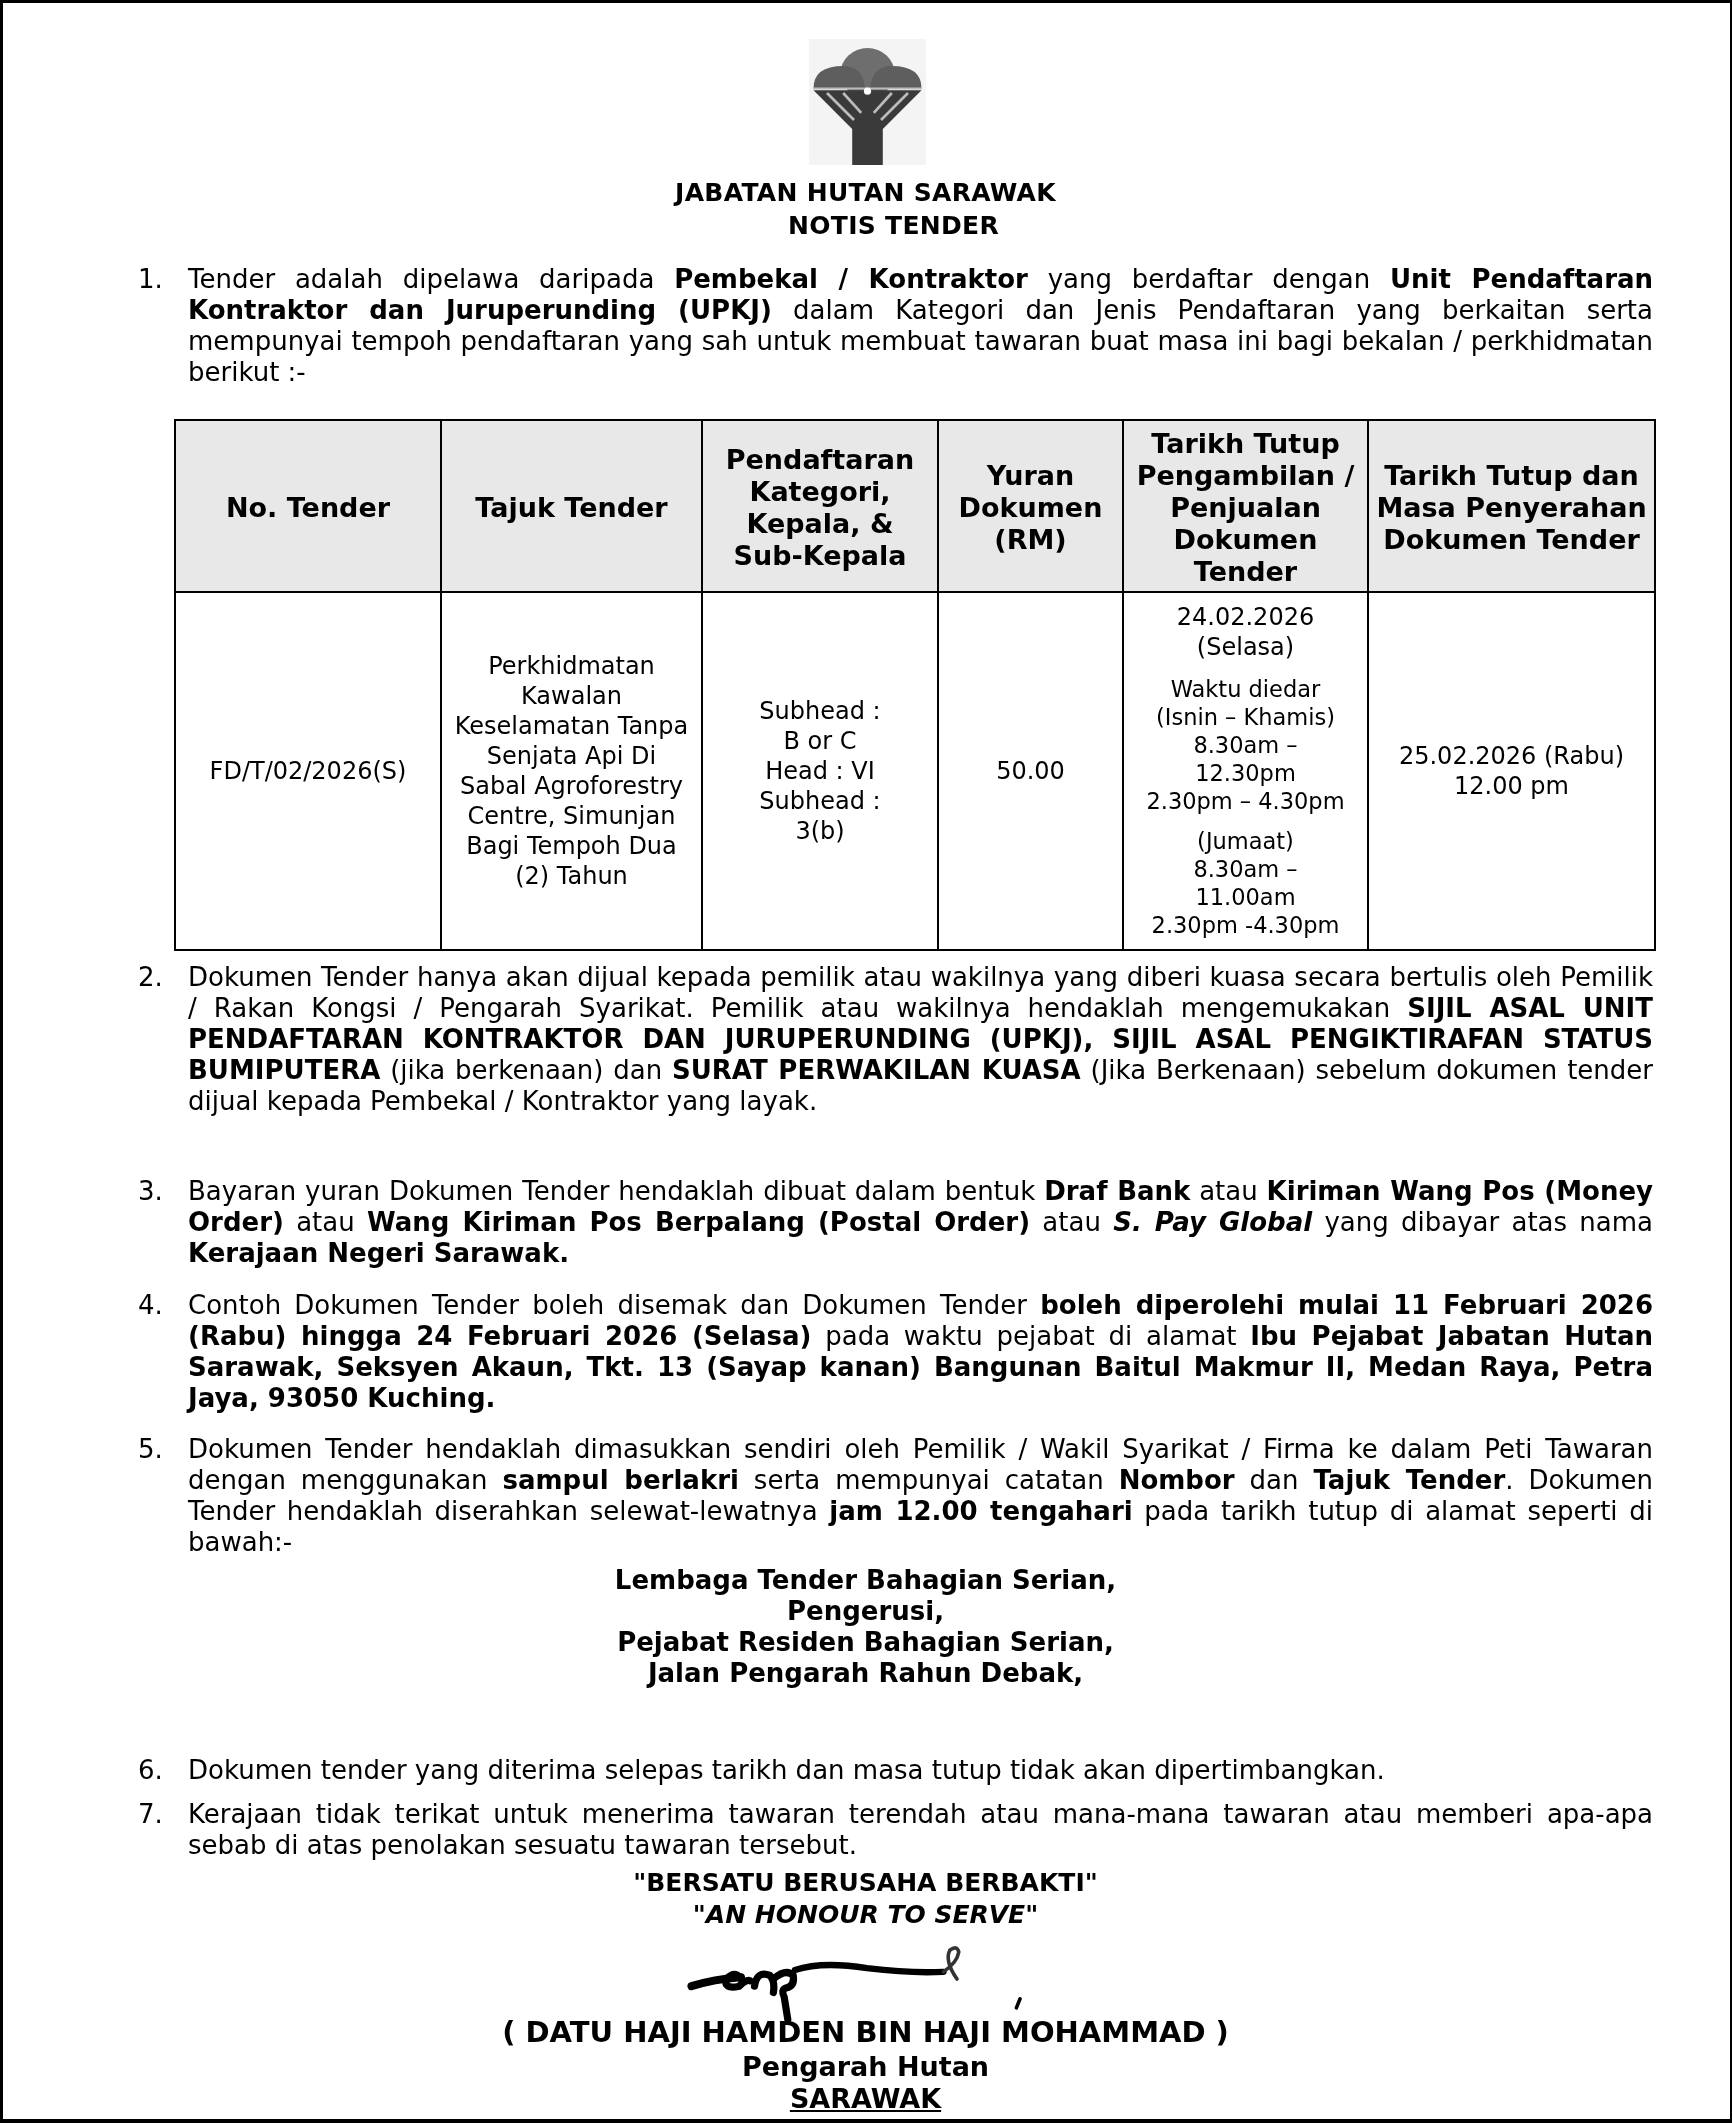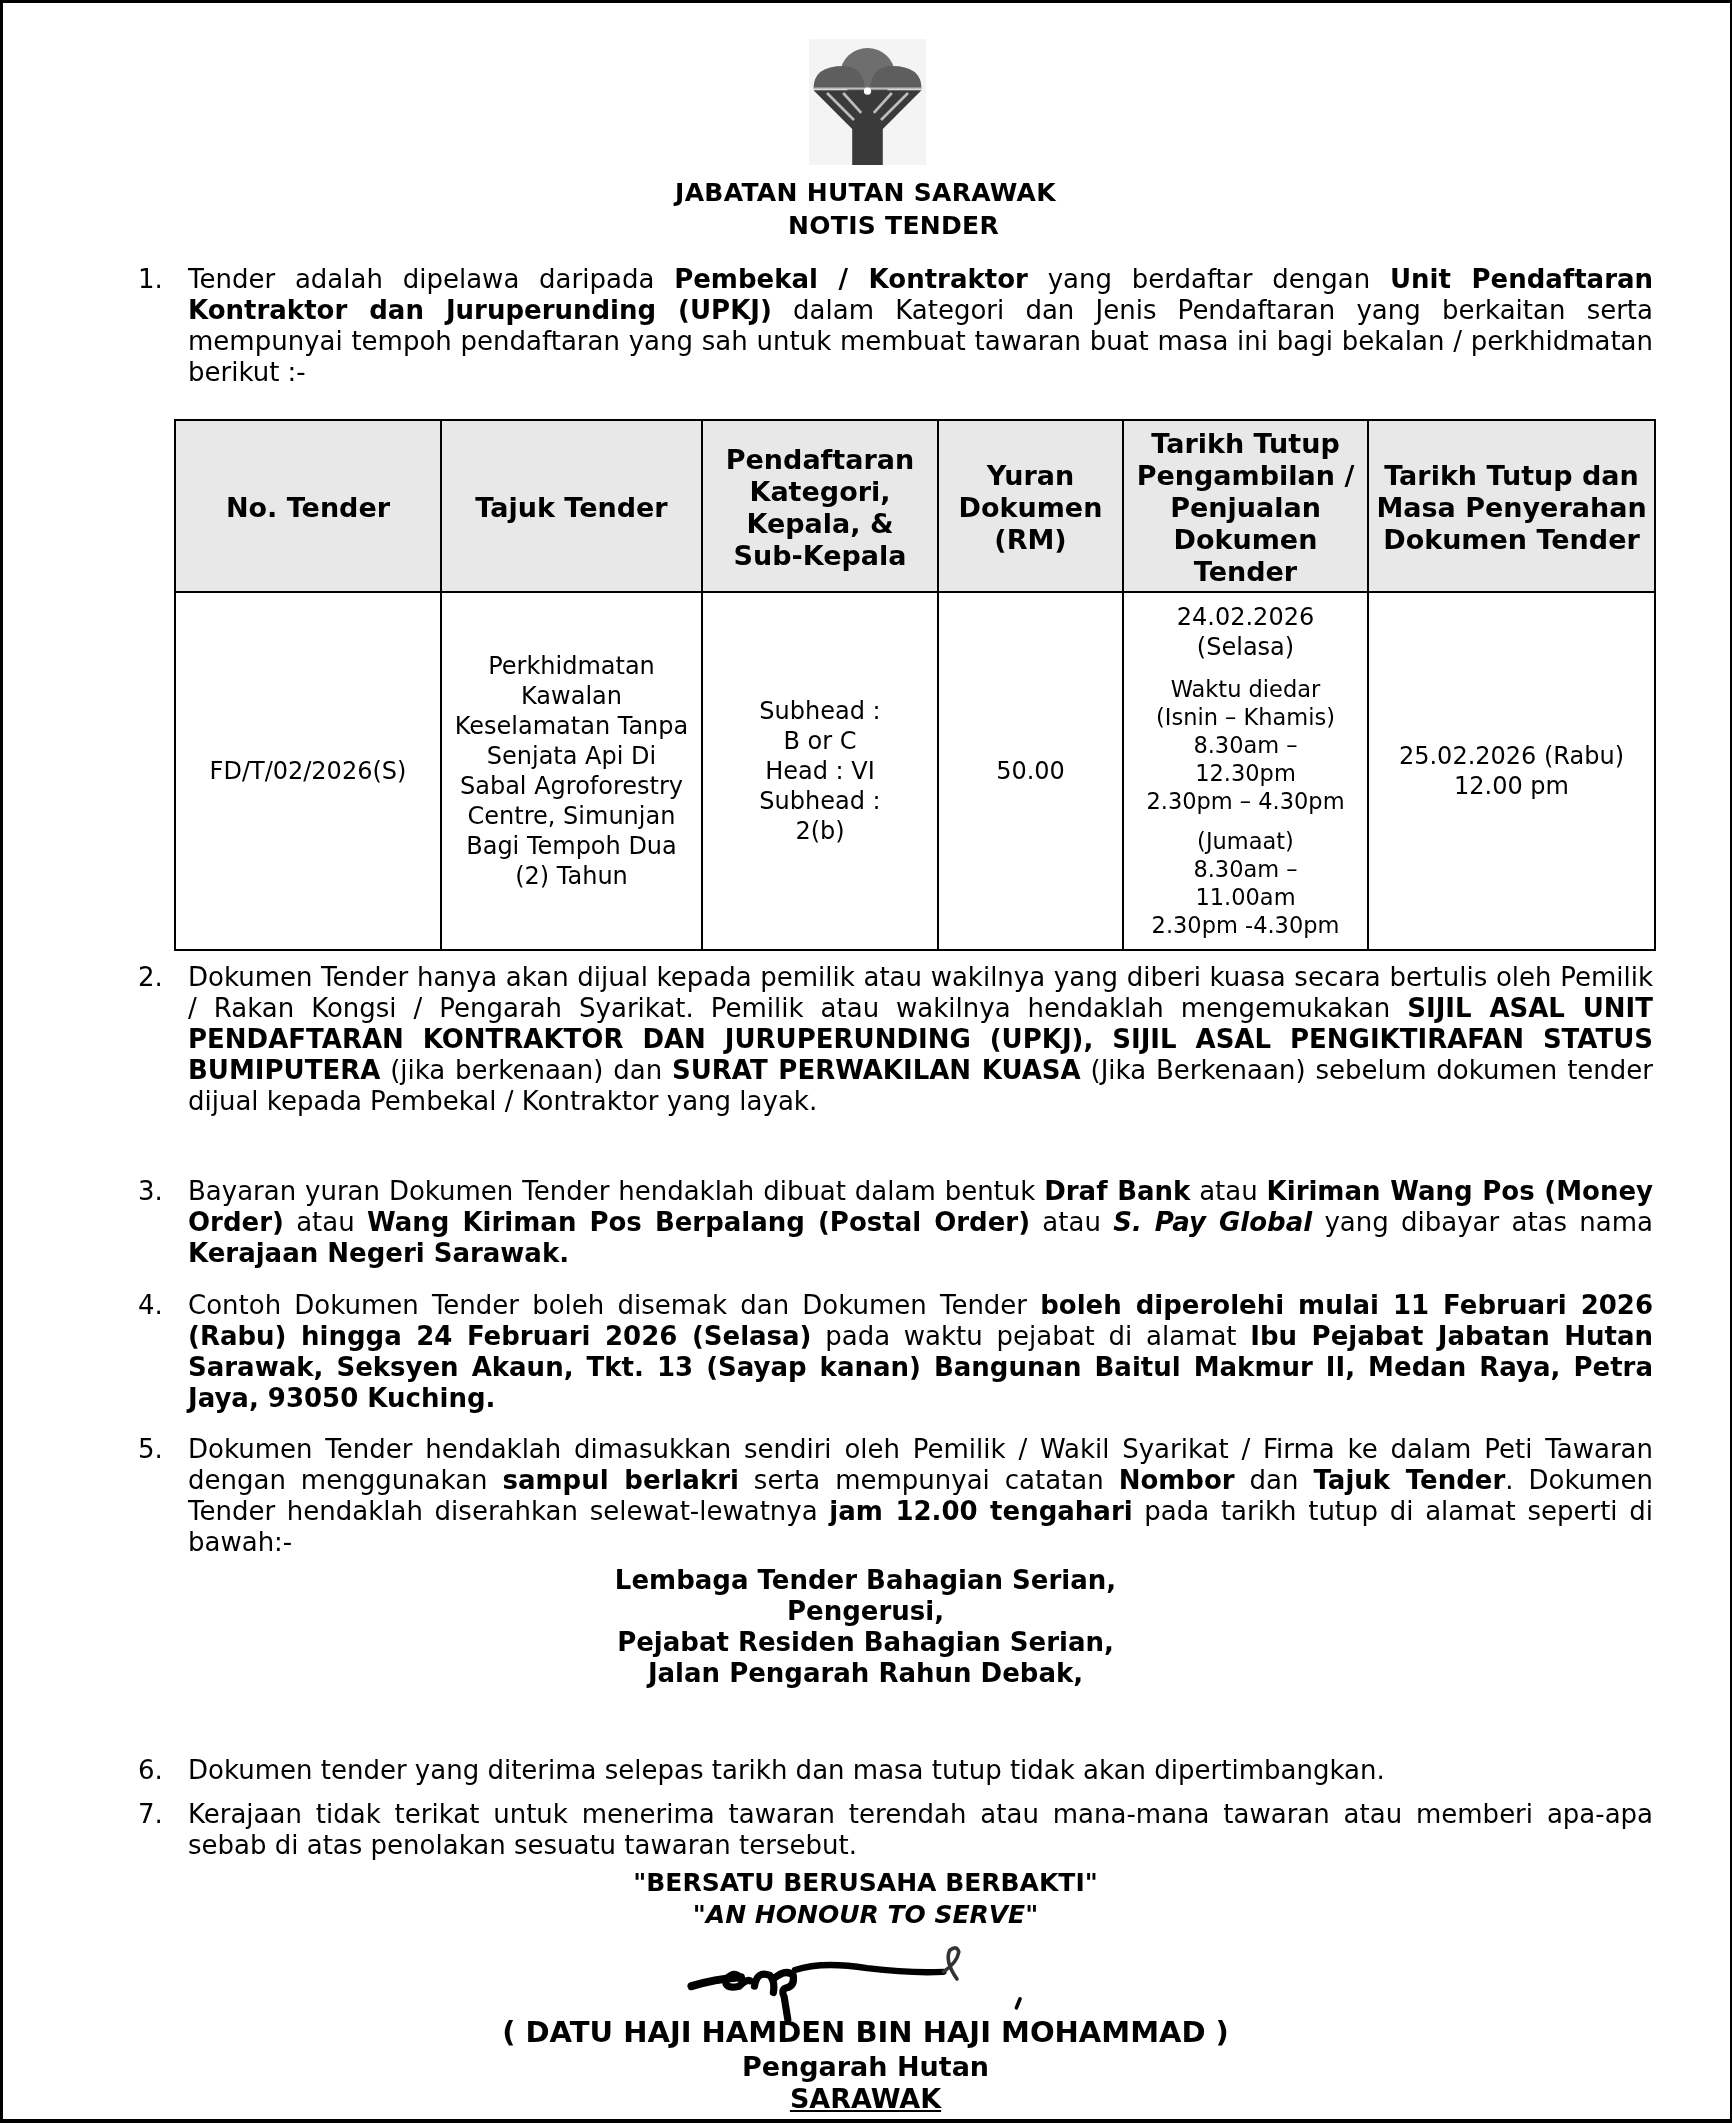--- a/index.html
+++ b/index.html
@@ -102,21 +102,21 @@
     </thead>
     <tbody>
       <tr>
         <td>FD/T/02/2026(S)</td>
         <td style="padding:0 12.6px">Perkhidmatan Kawalan Keselamatan Tanpa Senjata Api Di Sabal Agroforestry Centre, Simunjan Bagi Tempoh Dua (2) Tahun</td>
         <td>
           <span class="cell-block">Subhead :</span>
           <span class="cell-block">B or C</span>
           <span class="cell-block">Head : VI</span>
           <span class="cell-block">Subhead :</span>
-          <span class="cell-block">2(b)</span>
+          <span class="cell-block">3(b)</span>
         </td>
         <td>50.00</td>
         <td>
           <span class="cell-block">24.02.2026</span>
           <span class="cell-block">(Selasa)</span>
           <span class="gap"></span>
           <span class="cell-block small">Waktu diedar</span>
           <span class="cell-block small">(Isnin – Khamis)</span>
           <span class="cell-block small">8.30am –</span>
           <span class="cell-block small">12.30pm</span>

